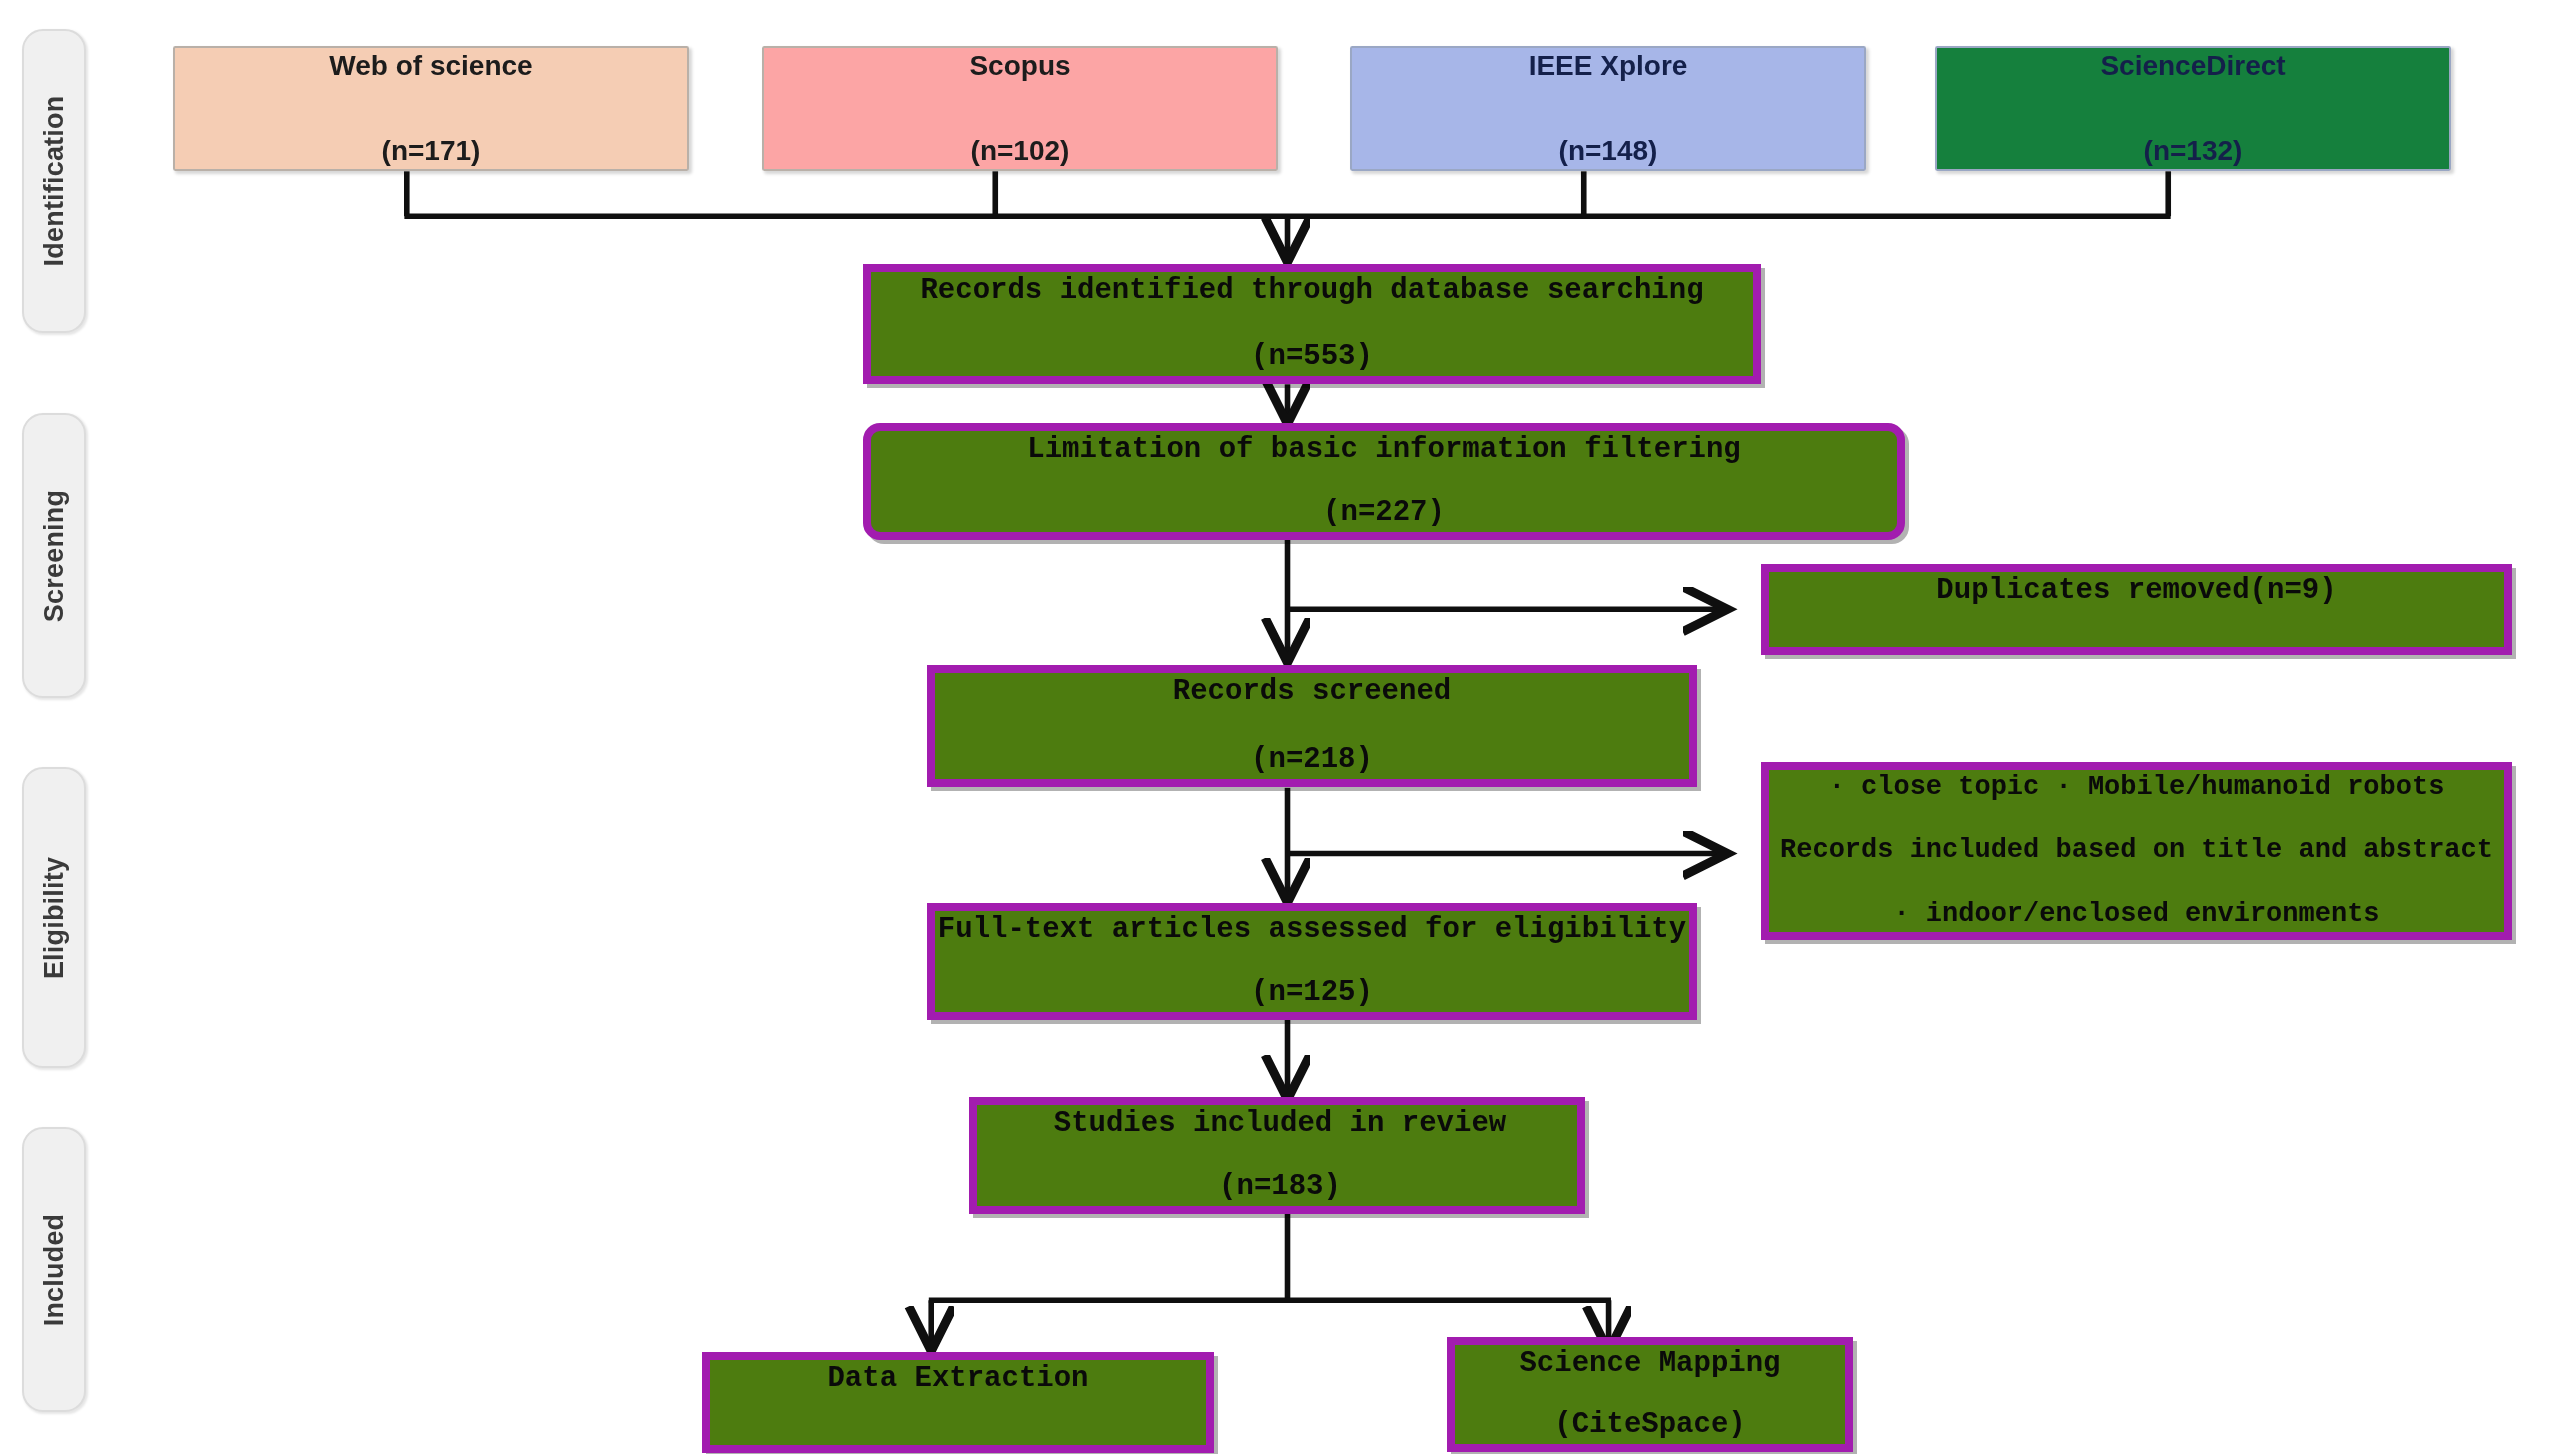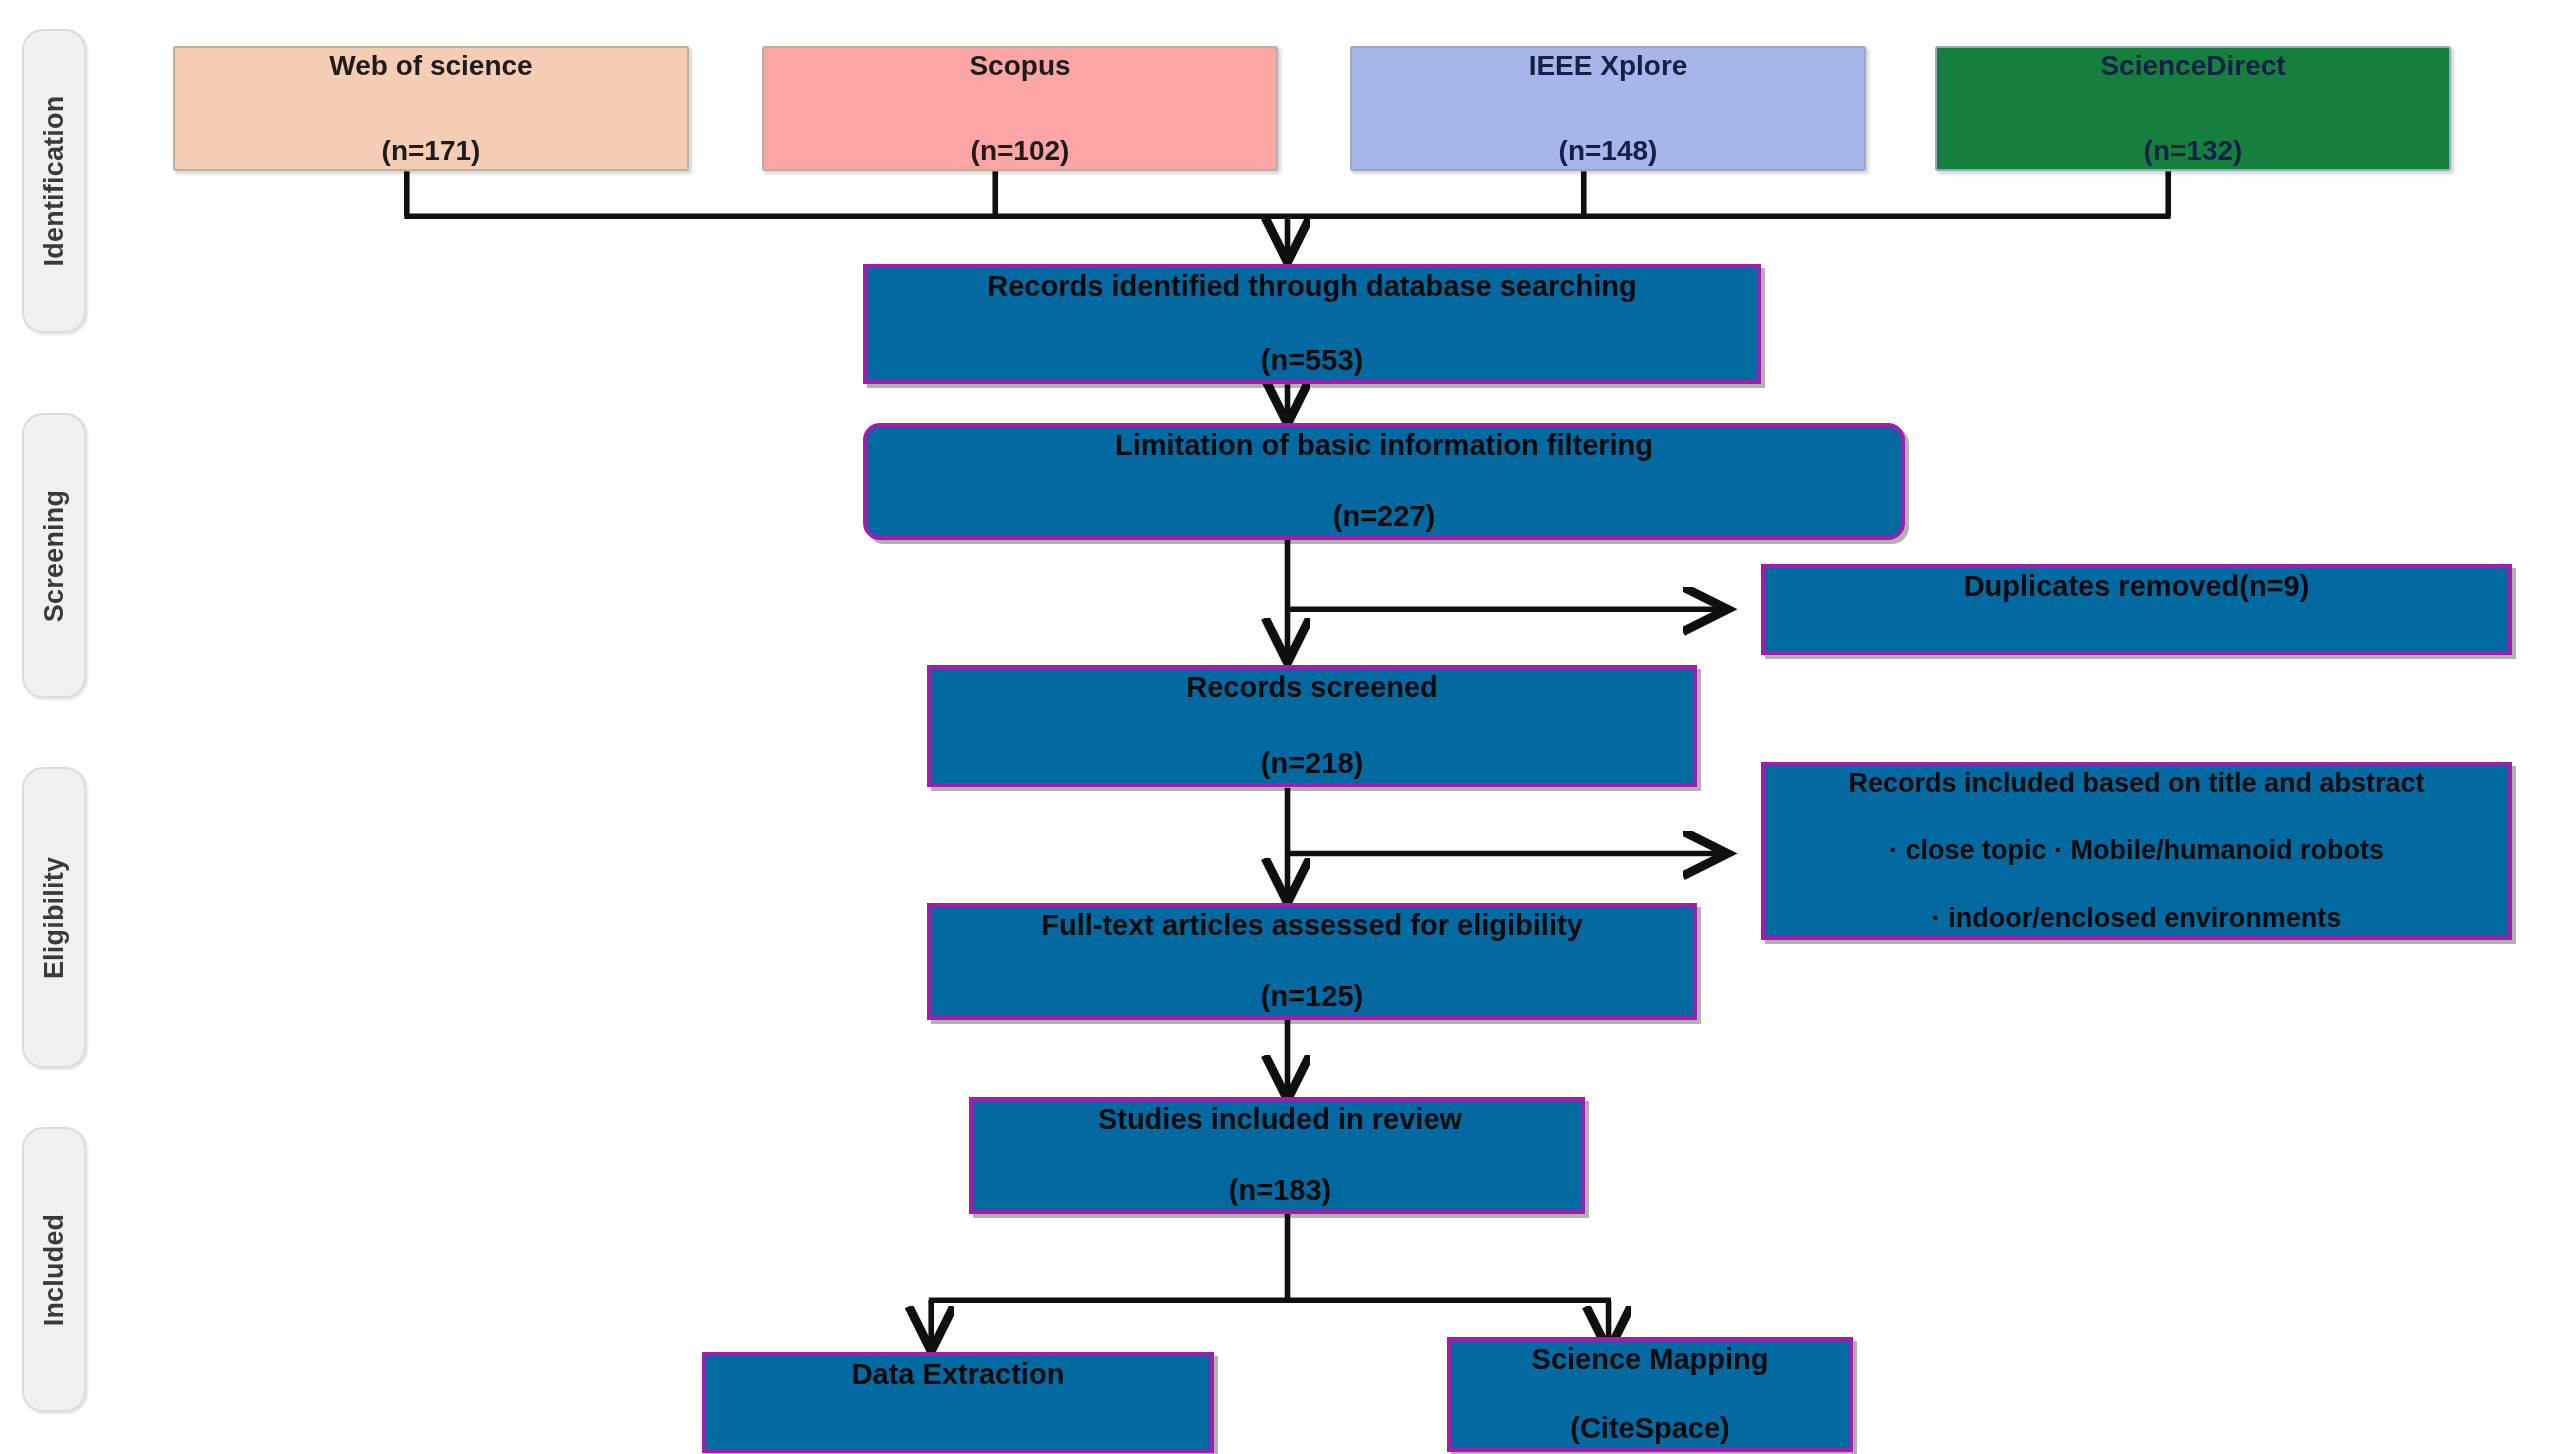--- a/index.html
+++ b/index.html
@@ -70,26 +70,27 @@
     font-size: 28px;
     font-weight: 700;
     color: #1c1c1c;
   }
   .db-box.tone-blue {
     border-color: #9aa7c4;
     color: #14204a;
   }
   
   .proc-box {
-    background: #0369a1;
-    border: 4px solid #a21caf;
+    background: #4d7c0f;
+    border: 8px solid #a21caf;
     box-shadow: 4px 4px 0 rgba(0,0,0,0.30);
     font-size: 29px;
     font-weight: 700;
     color: #0a0a0a;
+    font-family: Liberation Mono, monospace;
   }
   .proc-box.small-text { font-size: 27px; }
 </style>
 </head>
 <body>
 
 <div id="stage">
 
   <svg id="diagram" viewBox="0 0 3201 1816">
     <defs>
@@ -186,22 +187,22 @@
   <div class="flow-box proc-box" style="left:1736px; top:564px; width:751px; height:91px;">
     <span class="bx-line">Duplicates removed(n=9)</span>
   </div>
 
   <div class="flow-box proc-box" style="left:902px; top:665px; width:770px; height:122px;">
     <span class="bx-line">Records screened</span>
     <span class="bx-line">(n=218)</span>
   </div>
 
   <div class="flow-box proc-box small-text" style="left:1736px; top:762px; width:751px; height:178px;">
+    <span class="bx-line">· close topic · Mobile/humanoid robots</span>
     <span class="bx-line">Records included based on title and abstract</span>
-    <span class="bx-line">· close topic · Mobile/humanoid robots</span>
     <span class="bx-line">· indoor/enclosed environments</span>
   </div>
 
   <div class="flow-box proc-box" style="left:902px; top:903px; width:770px; height:117px;">
     <span class="bx-line">Full-text articles assessed for eligibility</span>
     <span class="bx-line">(n=125)</span>
   </div>
 
   <div class="flow-box proc-box" style="left:944px; top:1097px; width:616px; height:117px;padding-left:6px;">
     <span class="bx-line">Studies included in review</span>

